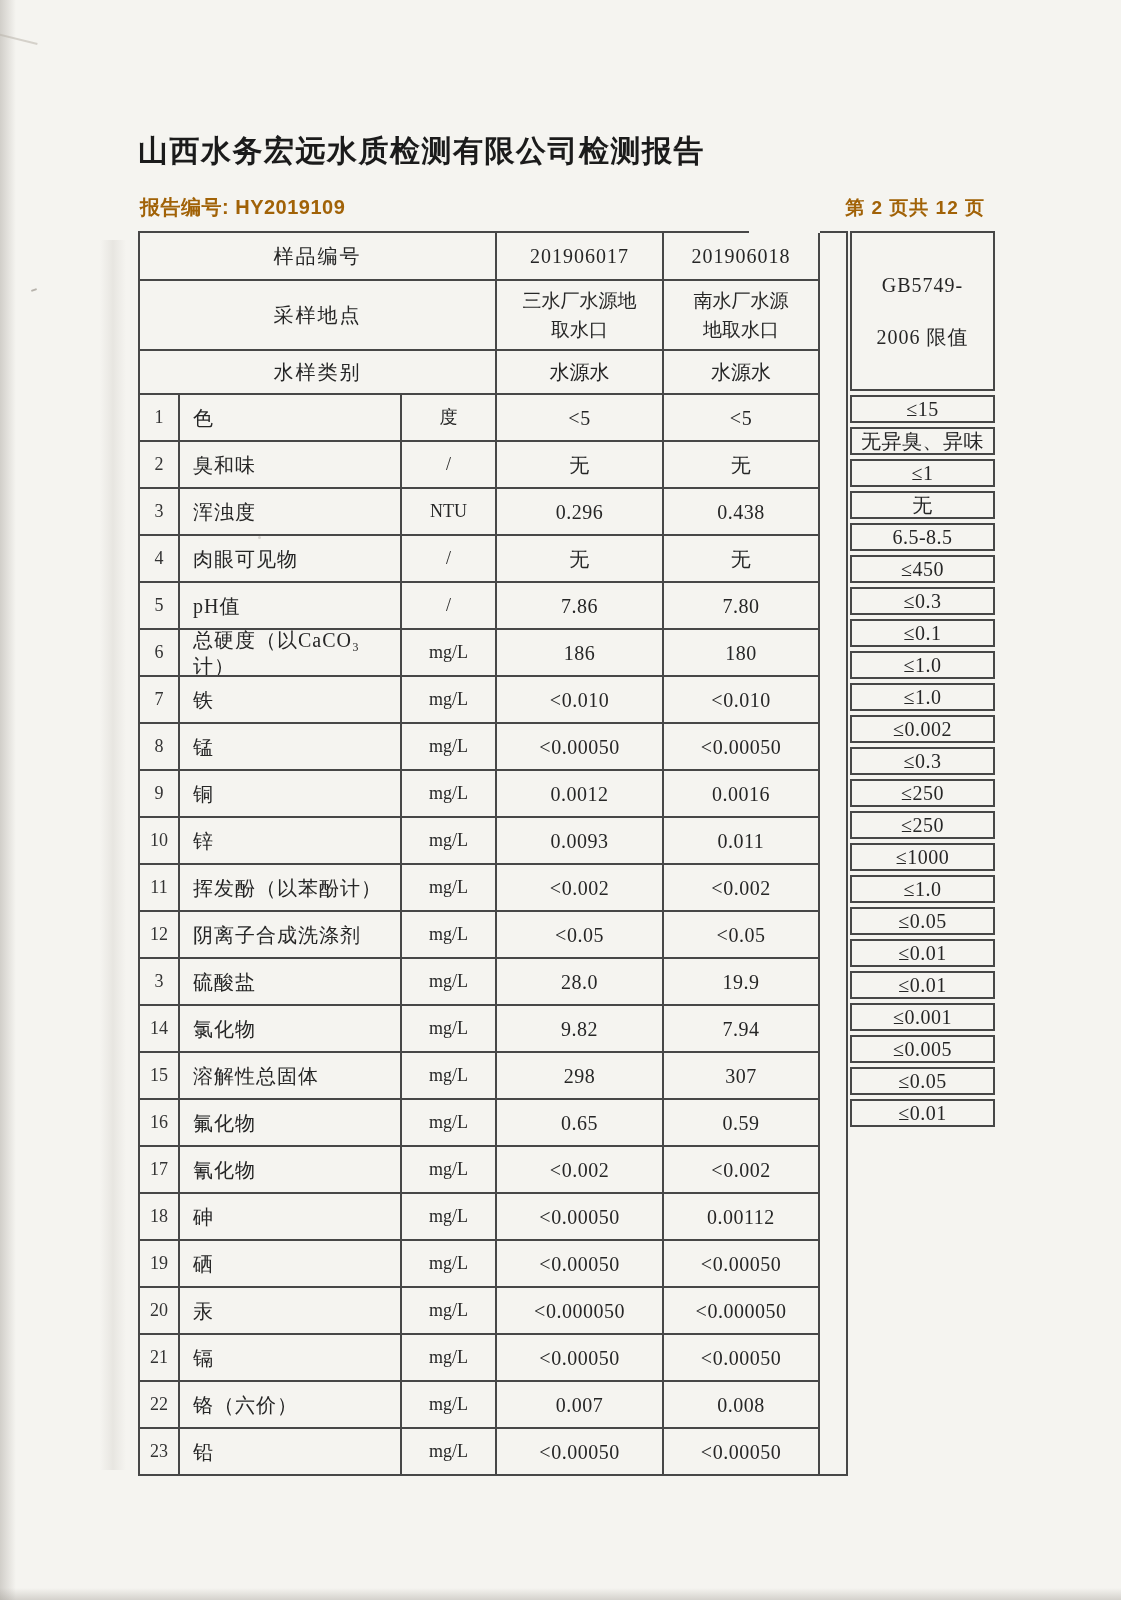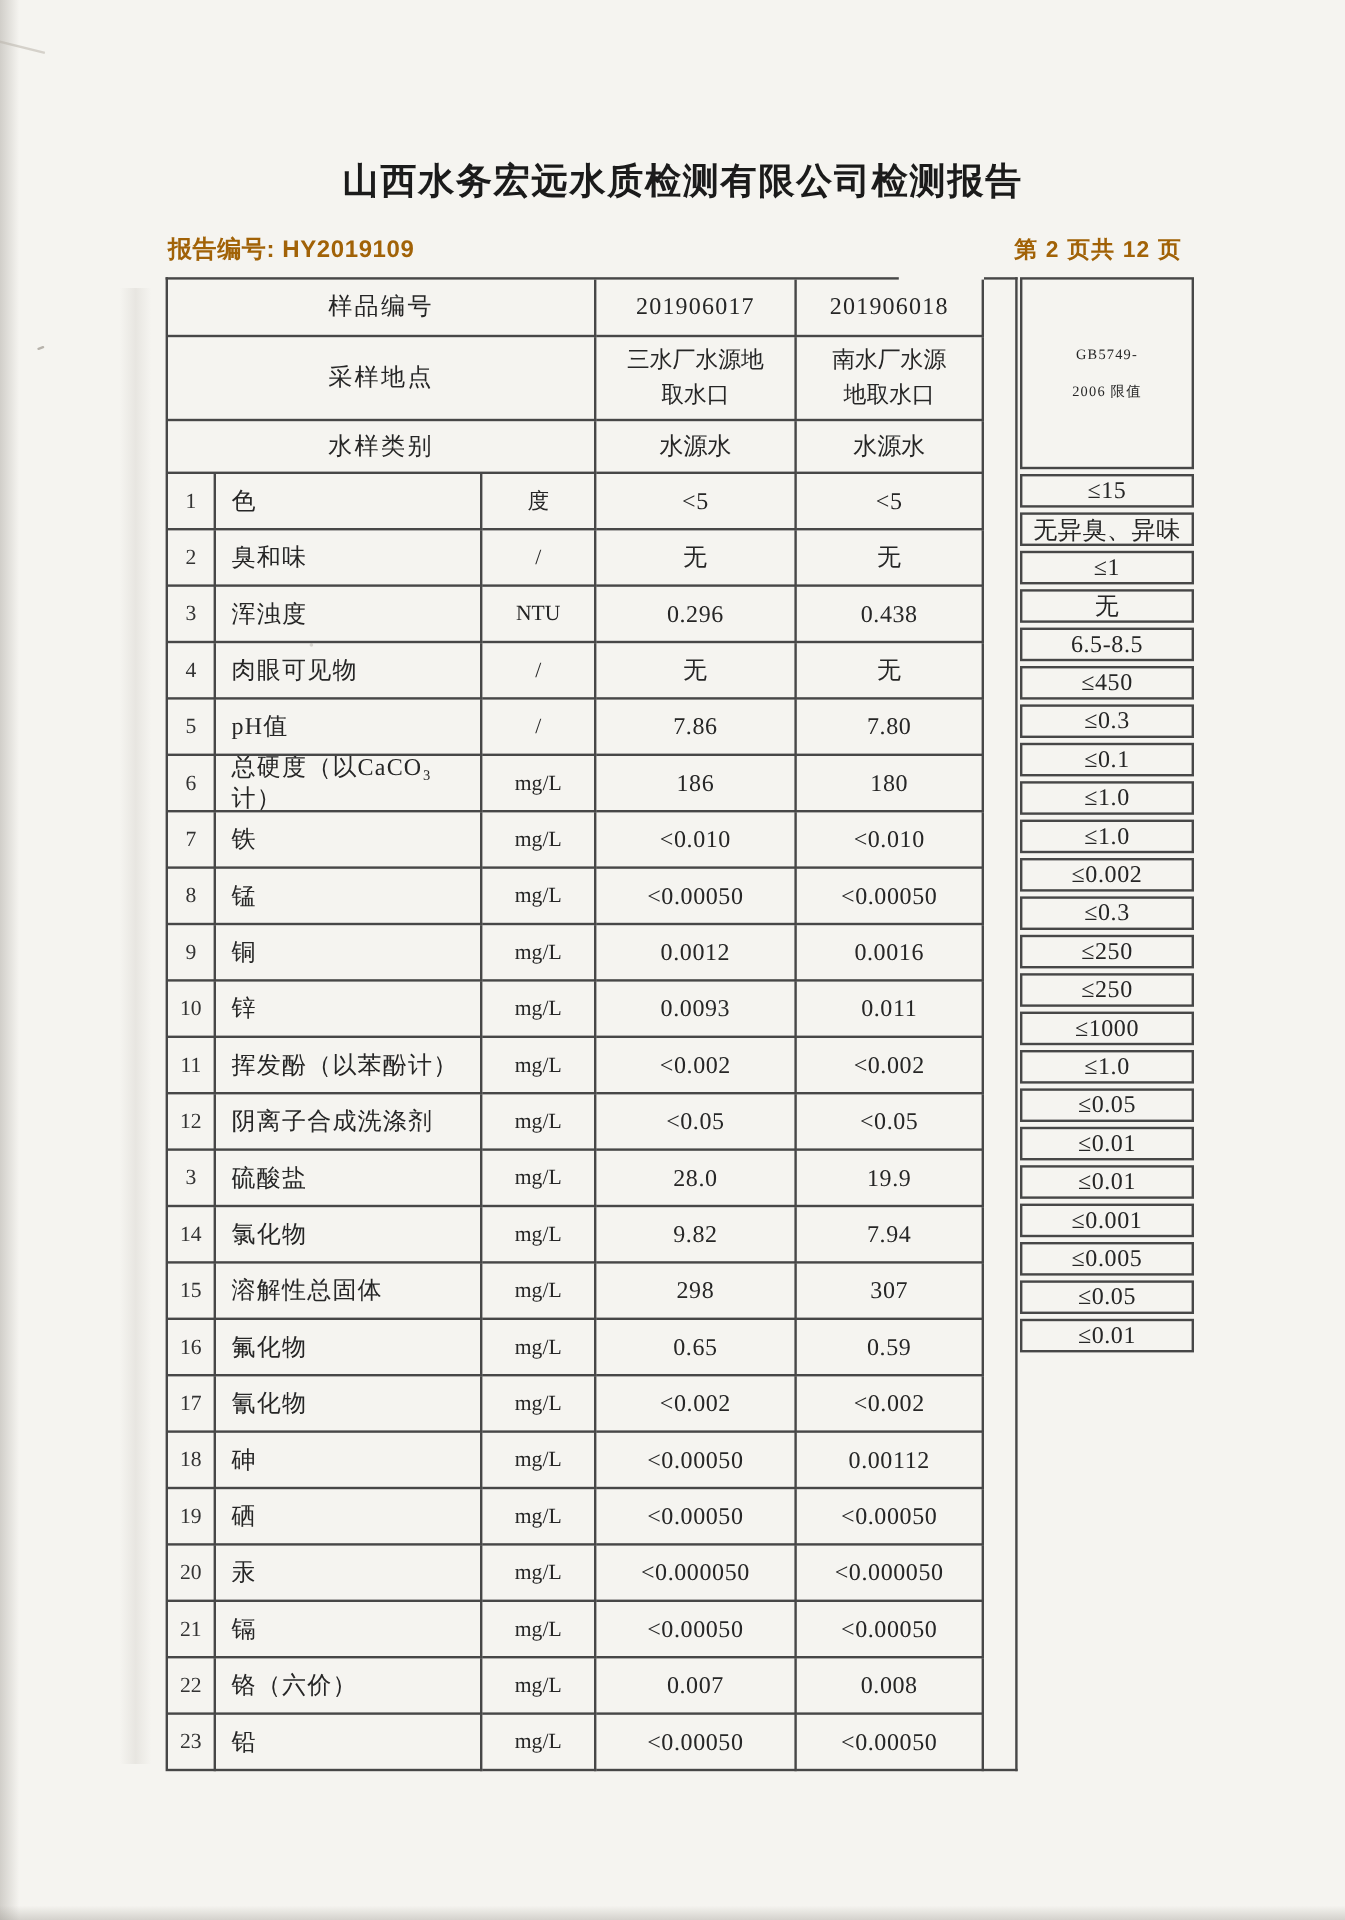--- a/index.html
+++ b/index.html
@@ -32,21 +32,21 @@
   .speck.s1 { left:31px; top:289px; width:6px; height:2px; transform:rotate(-20deg); }
   .speck.s2 { left:258px; top:536px; width:3px; height:3px; opacity:.35; }
   .margin-shade {
     position:absolute; left:100px; top:240px; width:26px; height:1230px;
     background: linear-gradient(90deg, rgba(170,165,156,0), rgba(170,165,156,.18), rgba(170,165,156,0));
     pointer-events:none;
   }
 
   .doc-title {
     position:absolute; top:131px; left:138px; width:862px;
-    text-align:center;
+    text-align:left;
     font-family:"Liberation Sans","DejaVu Sans",sans-serif;
     font-weight:700; font-size:30px; letter-spacing:1.5px;
     color:#1b1b1b;
   }
   .meta-row {
     position:absolute; top:194px; left:140px; width:845px;
     display:flex; justify-content:space-between; align-items:baseline;
     font-family:"Liberation Sans","DejaVu Sans",sans-serif;
     font-weight:700; color:#a16207;
   }
@@ -91,21 +91,21 @@
   }
   .limit-box {
     border:2px solid #474747;
     height:28px; margin-bottom:4px;
     display:flex; align-items:center; justify-content:center;
     font-size:20px; letter-spacing:.5px;
     text-align:center;
   }
   .limit-box.limit-header {
     height:160px; white-space:pre-line; line-height:2.6;
-    font-size:12px; letter-spacing:1px;
+    font-size:20px; letter-spacing:1px;
   }
 </style>
 </head>
 <body>
 
 <div class="page">
   <div class="edge-left"></div>
   <div class="edge-bottom"></div>
   <div class="crease-topleft"></div>
   <div class="speck s1"></div>

